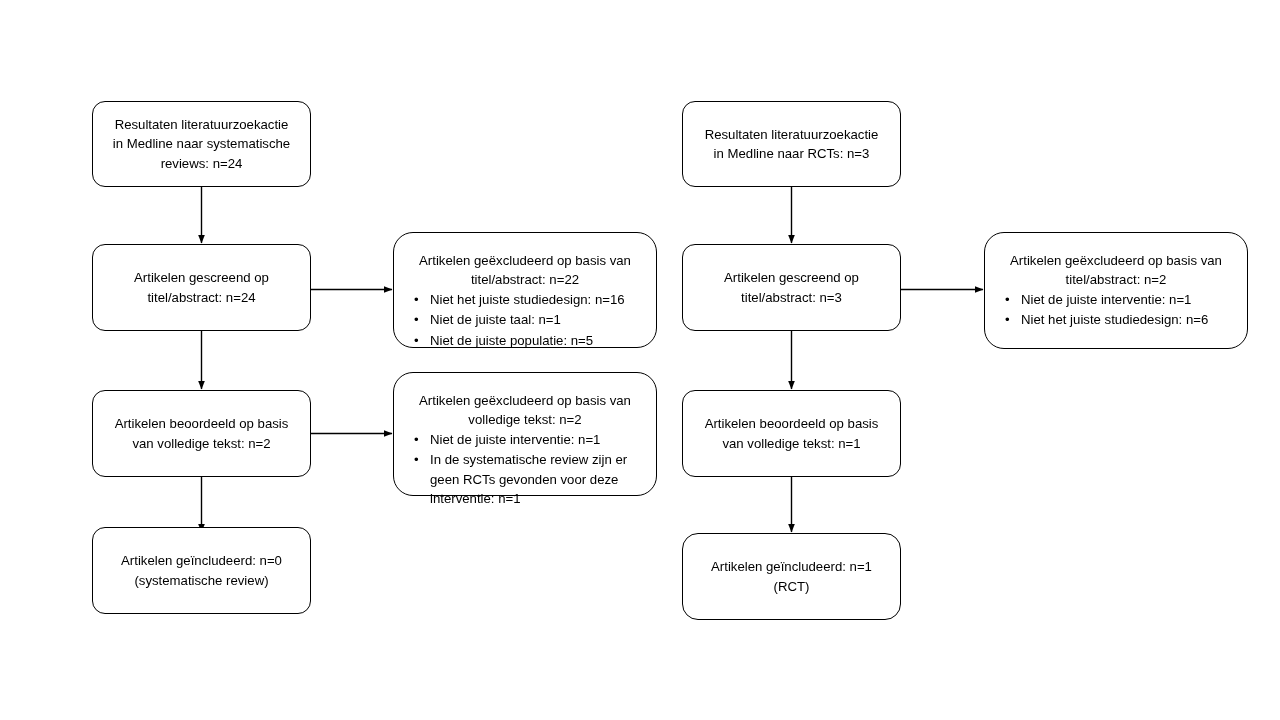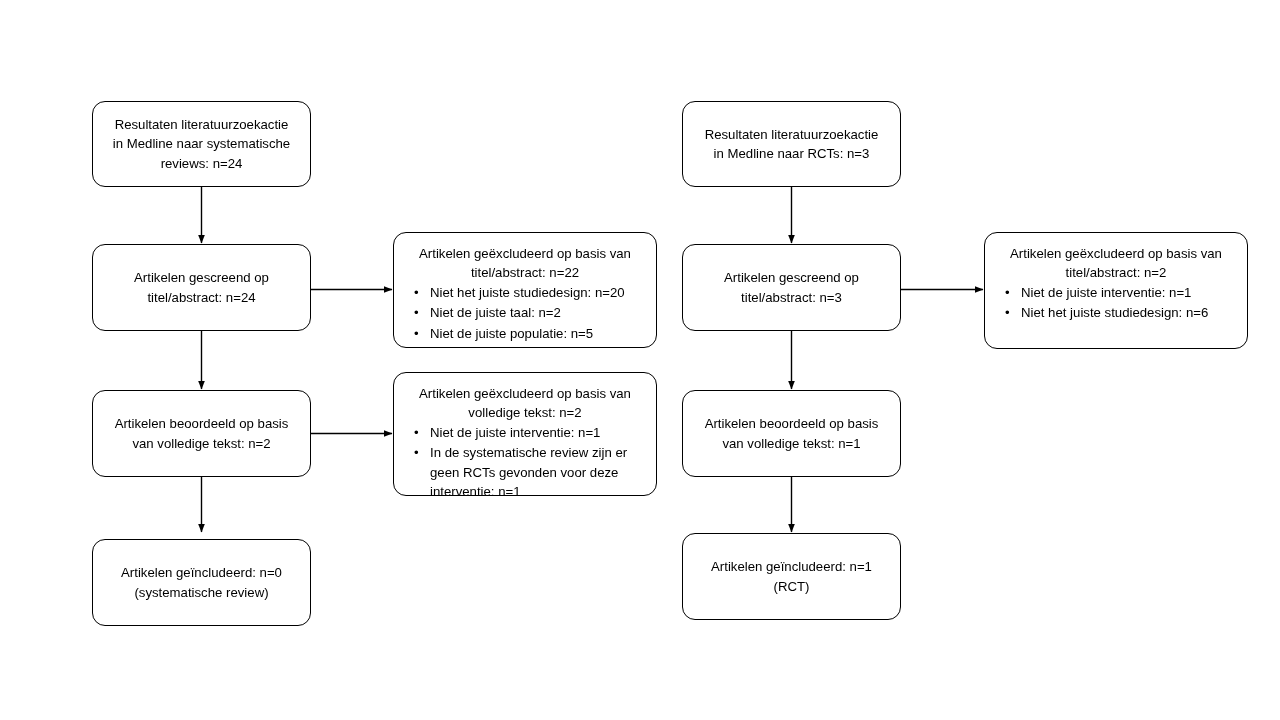--- a/index.html
+++ b/index.html
@@ -34,21 +34,22 @@
     font-size: 13.2px;
     line-height: 1.45;
   }
   .node .title {
     text-align: center;
     padding: 0 10px;
     white-space: pre-line;
   }
   .node.with-list {
     justify-content: flex-start;
-    padding-top: 11px;
+    padding-top: 18px;
+    border-radius: 20px;
   }
   ul.reasons {
     list-style: none;
     margin: 0;
     padding: 0 8px 0 14px;
   }
   ul.reasons li {
     position: relative;
     padding-left: 22px;
     text-align: left;
@@ -58,27 +59,27 @@
     position: absolute;
     left: 6px;
     top: 0;
     font-size: 13.2px;
     line-height: 1.45;
   }
   
   #n-left-search     { left: 92px;  top: 101px; width: 219px; height: 86px; }
   #n-left-screen     { left: 92px;  top: 244px; width: 219px; height: 87px; }
   #n-left-fulltext   { left: 92px;  top: 390px; width: 219px; height: 87px; }
-  #n-left-included   { left: 92px;  top: 539px; width: 219px; height: 87px; }
+  #n-left-included   { left: 92px;  top: 527px; width: 219px; height: 87px; }
   #n-left-excl-ta    { left: 393px; top: 232px; width: 264px; height: 116px; }
   #n-left-excl-ft    { left: 393px; top: 372px; width: 264px; height: 124px; }
   #n-right-search    { left: 682px; top: 101px; width: 219px; height: 86px; }
   #n-right-screen    { left: 682px; top: 244px; width: 219px; height: 87px; }
   #n-right-fulltext  { left: 682px; top: 390px; width: 219px; height: 87px; }
-  #n-right-included  { left: 682px; top: 533px; width: 219px; height: 87px; }
+  #n-right-included  { left: 682px; top: 533px; width: 219px; height: 87px; border-radius: 16px; }
   #n-right-excl-ta   { left: 984px; top: 232px; width: 264px; height: 117px; }
 </style>
 </head>
 <body>
 
 <svg id="flow-canvas" viewBox="0 0 1280 720" xmlns="http://www.w3.org/2000/svg">
   <defs>
     <marker id="arrowhead" markerWidth="9" markerHeight="7" refX="8.5" refY="3.5" orient="auto" markerUnits="userSpaceOnUse">
       <polygon points="0 0, 9 3.5, 0 7" fill="#000000"></polygon>
     </marker>
@@ -118,25 +119,25 @@
   <div class="title">Artikelen geïncludeerd: n=0
 (systematische review)</div>
 </div>
 
 <div class="node with-list" id="n-left-excl-ta">
   <div class="title">Artikelen geëxcludeerd op basis van
 titel/abstract: n=22</div>
   <ul class="reasons">
     <li>
       <span class="bullet">•</span>
-      <span>Niet het juiste studiedesign: n=20</span>
+      <span>Niet het juiste studiedesign: n=16</span>
     </li>
     <li>
       <span class="bullet">•</span>
-      <span>Niet de juiste taal: n=2</span>
+      <span>Niet de juiste taal: n=1</span>
     </li>
     <li>
       <span class="bullet">•</span>
       <span>Niet de juiste populatie: n=5</span>
     </li>
   </ul>
 </div>
 
 <div class="node with-list" id="n-left-excl-ft">
   <div class="title">Artikelen geëxcludeerd op basis van

